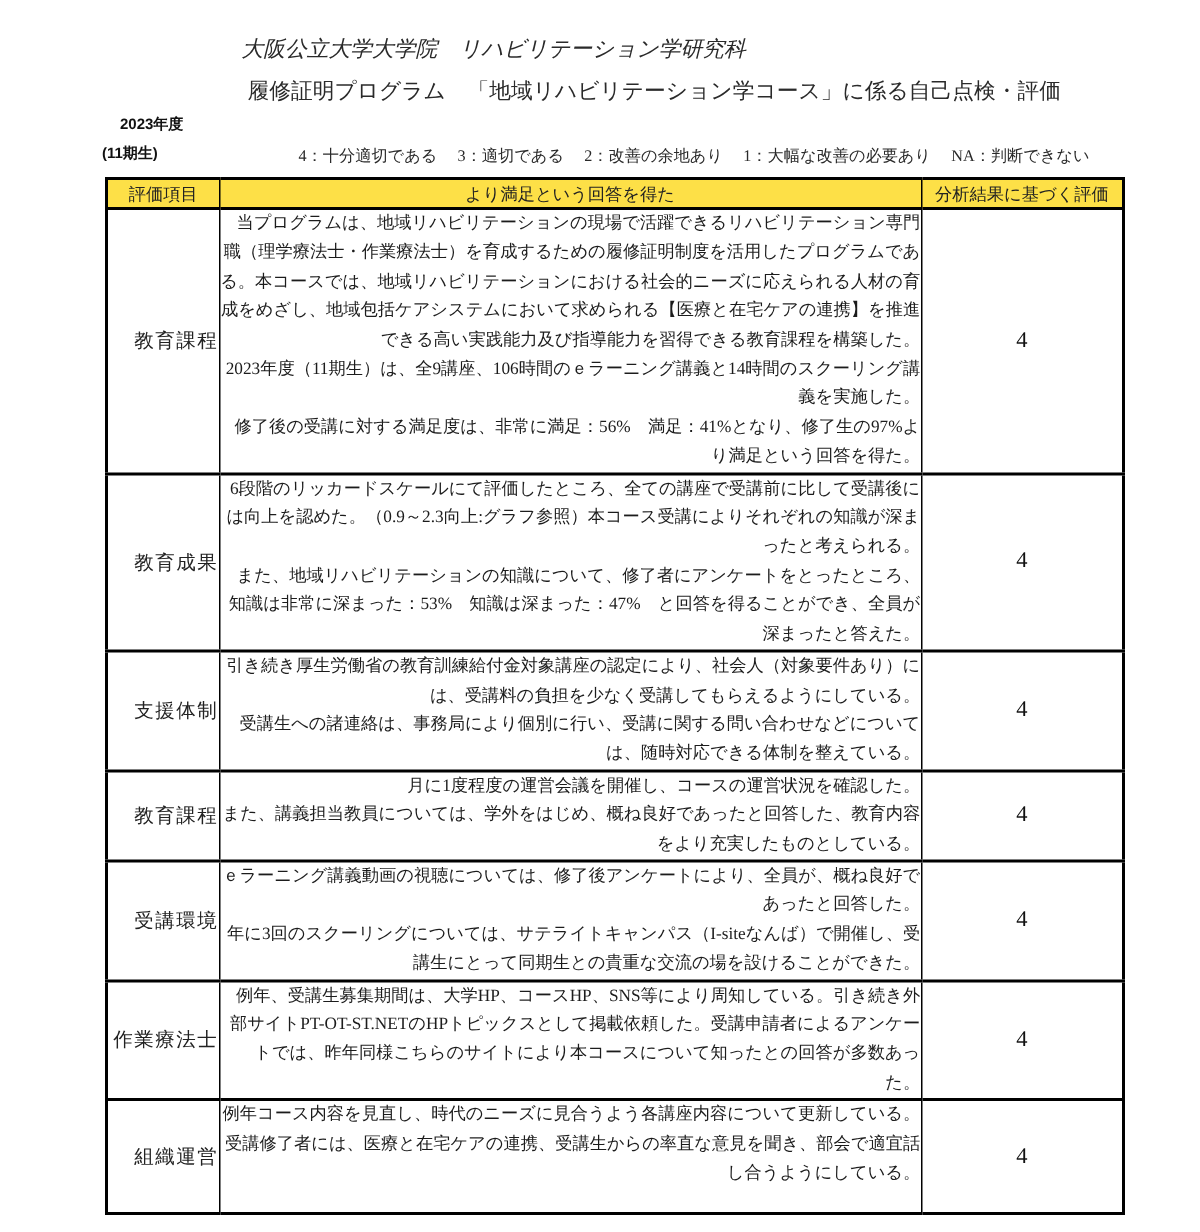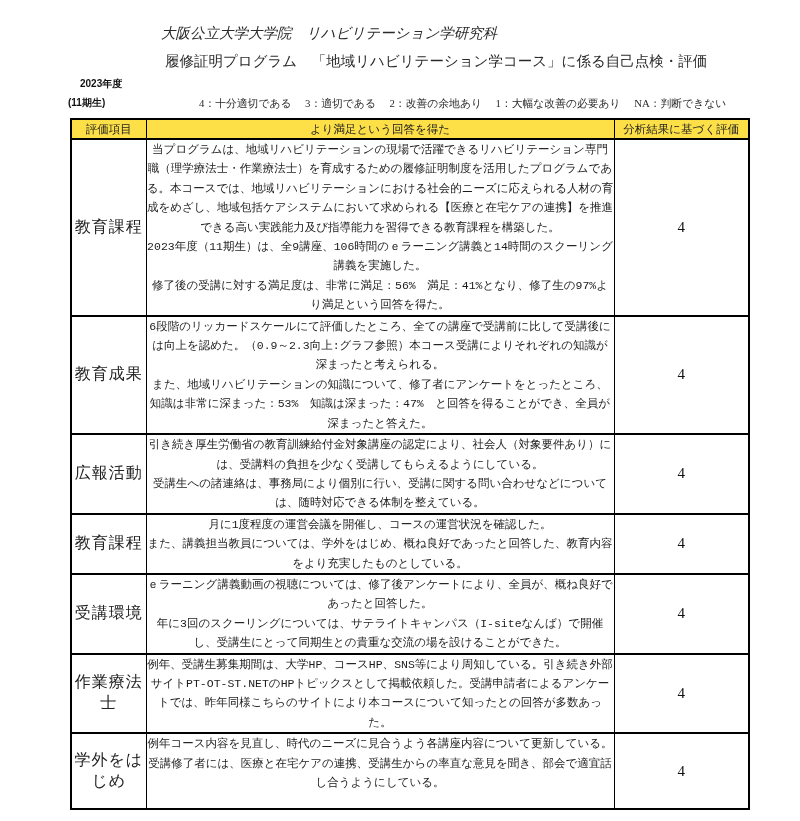--- a/index.html
+++ b/index.html
@@ -50,31 +50,30 @@
 
   .eval-table thead th {
     height: 20px;
     font-family: "Liberation Sans", "DejaVu Sans", sans-serif;
     font-weight: normal; font-size: 11.5px; color: #222;
     text-align: center; vertical-align: middle;
     background: #fde047;
   }
 
   .cell-category {
-    text-align: center; vertical-align: middle;
+    text-align: right; vertical-align: middle;
     font-family: "Liberation Sans", "DejaVu Sans", sans-serif;
-    font-size: 16px; color: #222; letter-spacing: 1px;
+    font-size: 13px; color: #222; letter-spacing: 1px;
   }
   .cell-text {
-    vertical-align: top; text-align: center;
+    vertical-align: top; text-align: right;
     font-size: 11.5px; line-height: 19.4px; color: #1c1c1c;
     padding: 2px 4px 2px 5px;
     white-space: pre-wrap;
     overflow-wrap: break-word;
-    font-family: Liberation Mono, monospace;
   }
   .cell-rating {
     text-align: center; vertical-align: middle;
     font-size: 15px; color: #111;
   }
 
   .row-1 { height: 174px; }
   .row-2 { height: 114px; }
   .row-3 { height: 78px; }
   .row-4 { height: 53px; }
@@ -118,21 +117,21 @@
 修了後の受講に対する満足度は、非常に満足：56%　満足：41%となり、修了生の97%より満足という回答を得た。</td>
       <td class="cell-rating">4</td>
     </tr>
     <tr class="row-2">
       <td class="cell-category">教育成果</td>
       <td class="cell-text">6段階のリッカードスケールにて評価したところ、全ての講座で受講前に比して受講後には向上を認めた。（0.9～2.3向上:グラフ参照）本コース受講によりそれぞれの知識が深まったと考えられる。
 また、地域リハビリテーションの知識について、修了者にアンケートをとったところ、知識は非常に深まった：53%　知識は深まった：47%　と回答を得ることができ、全員が深まったと答えた。</td>
       <td class="cell-rating">4</td>
     </tr>
     <tr class="row-3">
-      <td class="cell-category">広報活動</td>
+      <td class="cell-category">支援体制</td>
       <td class="cell-text">引き続き厚生労働省の教育訓練給付金対象講座の認定により、社会人（対象要件あり）には、受講料の負担を少なく受講してもらえるようにしている。
 受講生への諸連絡は、事務局により個別に行い、受講に関する問い合わせなどについては、随時対応できる体制を整えている。</td>
       <td class="cell-rating">4</td>
     </tr>
     <tr class="row-4">
       <td class="cell-category">教育課程</td>
       <td class="cell-text">月に1度程度の運営会議を開催し、コースの運営状況を確認した。
 また、講義担当教員については、学外をはじめ、概ね良好であったと回答した、教育内容をより充実したものとしている。</td>
       <td class="cell-rating">4</td>
     </tr>
@@ -141,19 +140,19 @@
       <td class="cell-text">ｅラーニング講義動画の視聴については、修了後アンケートにより、全員が、概ね良好であったと回答した。
 年に3回のスクーリングについては、サテライトキャンパス（I-siteなんば）で開催し、受講生にとって同期生との貴重な交流の場を設けることができた。</td>
       <td class="cell-rating">4</td>
     </tr>
     <tr class="row-6">
       <td class="cell-category">作業療法士</td>
       <td class="cell-text">例年、受講生募集期間は、大学HP、コースHP、SNS等により周知している。引き続き外部サイトPT-OT-ST.NETのHPトピックスとして掲載依頼した。受講申請者によるアンケートでは、昨年同様こちらのサイトにより本コースについて知ったとの回答が多数あった。</td>
       <td class="cell-rating">4</td>
     </tr>
     <tr class="row-7">
-      <td class="cell-category">学外をはじめ</td>
+      <td class="cell-category">組織運営</td>
       <td class="cell-text">例年コース内容を見直し、時代のニーズに見合うよう各講座内容について更新している。
 受講修了者には、医療と在宅ケアの連携、受講生からの率直な意見を聞き、部会で適宜話し合うようにしている。</td>
       <td class="cell-rating">4</td>
     </tr>
   </tbody>
 </table>
 
 </body></html>

